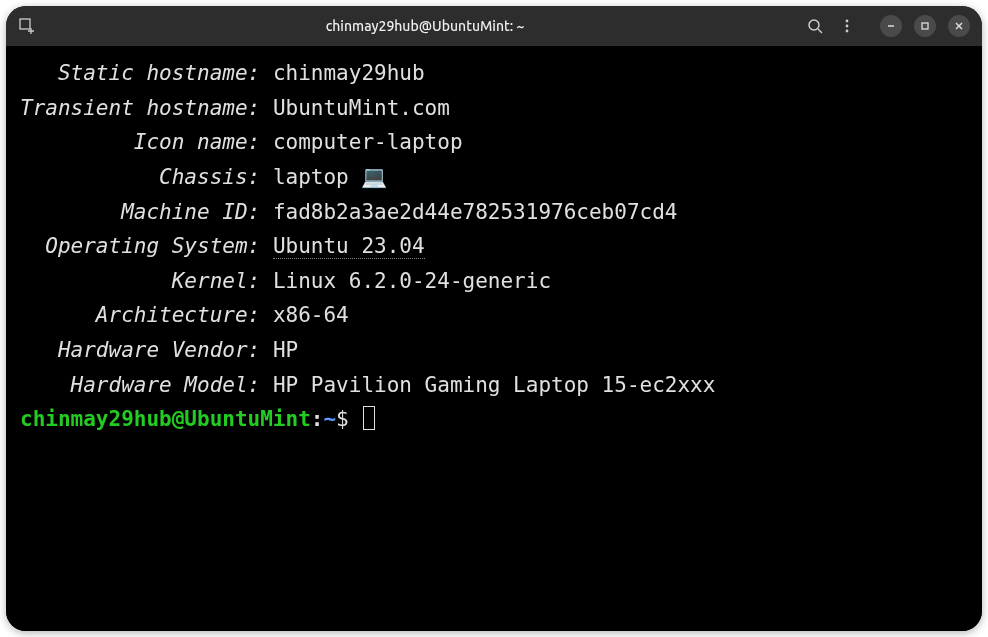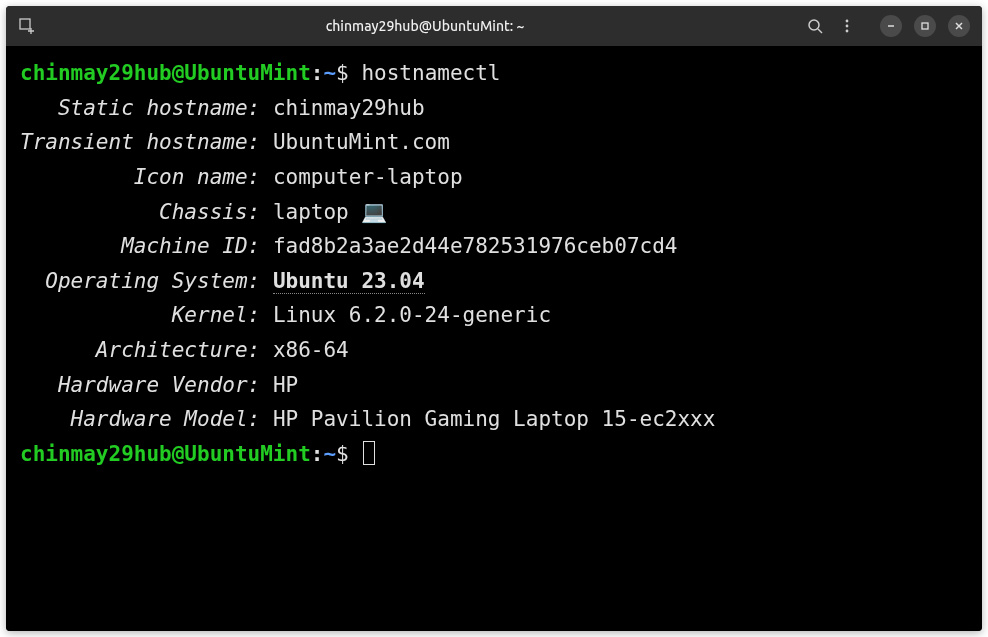--- a/index.html
+++ b/index.html
@@ -8,21 +8,21 @@
       height: 637px;
       background: #ffffff;
       font-family: 'DejaVu Sans Mono', 'Liberation Mono', monospace;
       overflow: hidden;
     }
     .window {
       width: 976px;
       height: 625px;
       margin: 6px;
       background: #1e1e1e;
-      border-radius: 4px;
+      border-radius: 20px;
       overflow: hidden;
       box-shadow: 0 2px 8px rgba(0,0,0,0.3);
       display: flex;
       flex-direction: column;
     }
     .titlebar {
       height: 40px;
       background: #2d2d2d;
       display: flex;
       align-items: center;
@@ -83,21 +83,21 @@
       overflow: hidden;
     }
     .prompt-user { color: #22cc22; font-weight: bold; }
     .prompt-colon { color: #e0e0e0; font-weight: bold; }
     .prompt-tilde { color: #5c9eff; font-weight: bold; }
     .prompt-dollar { color: #e0e0e0; }
     .cmd { color: #e0e0e0; }
     .out-line { white-space: pre; }
     .out-label { color: #e0e0e0; font-style: italic; }
     .out-value { color: #e0e0e0; }
-    .dotted { border-bottom: 1px dotted #888; font-weight: bold; }
+    .dotted { border-bottom: 1px dotted #888; }
     .cursor-block {
       display: inline-block;
       width: 12px;
       height: 24px;
       border: 1.5px solid #e0e0e0;
       vertical-align: -4px;
       margin-left: 2px;
     }
     svg { display: block; }
   </style>
@@ -143,21 +143,20 @@
           <svg width="10" height="10" viewBox="0 0 10 10">
               <line x1="2" y1="2" x2="8" y2="8" stroke="#ddd" stroke-width="1.5"></line>
               <line x1="8" y1="2" x2="2" y2="8" stroke="#ddd" stroke-width="1.5"></line>
             </svg>
         </div>
       </div>
     </div>
   </div>
 
   <div class="terminal">
-    <div><span class="prompt-user">chinmay29hub@UbuntuMint</span><span class="prompt-colon">:</span><span class="prompt-tilde">~</span><span class="prompt-dollar">$</span><span class="cmd"> <span>hostnamectl</span></span></div>
 
     <div id="output">
         <div class="out-line"><span class="out-label">   Static hostname: </span><span class="out-value">chinmay29hub</span></div>
         <div class="out-line"><span class="out-label">Transient hostname: </span><span class="out-value">UbuntuMint.com</span></div>
         <div class="out-line"><span class="out-label">         Icon name: </span><span class="out-value">computer-laptop</span></div>
         <div class="out-line"><span class="out-label">           Chassis: </span><span class="out-value">laptop 💻</span></div>
         <div class="out-line"><span class="out-label">        Machine ID: </span><span class="out-value">fad8b2a3ae2d44e782531976ceb07cd4</span></div>
         <div class="out-line"><span class="out-label">  Operating System: </span><span class="out-value dotted">Ubuntu 23.04</span></div>
         <div class="out-line"><span class="out-label">            Kernel: </span><span class="out-value">Linux 6.2.0-24-generic</span></div>
         <div class="out-line"><span class="out-label">      Architecture: </span><span class="out-value">x86-64</span></div>

